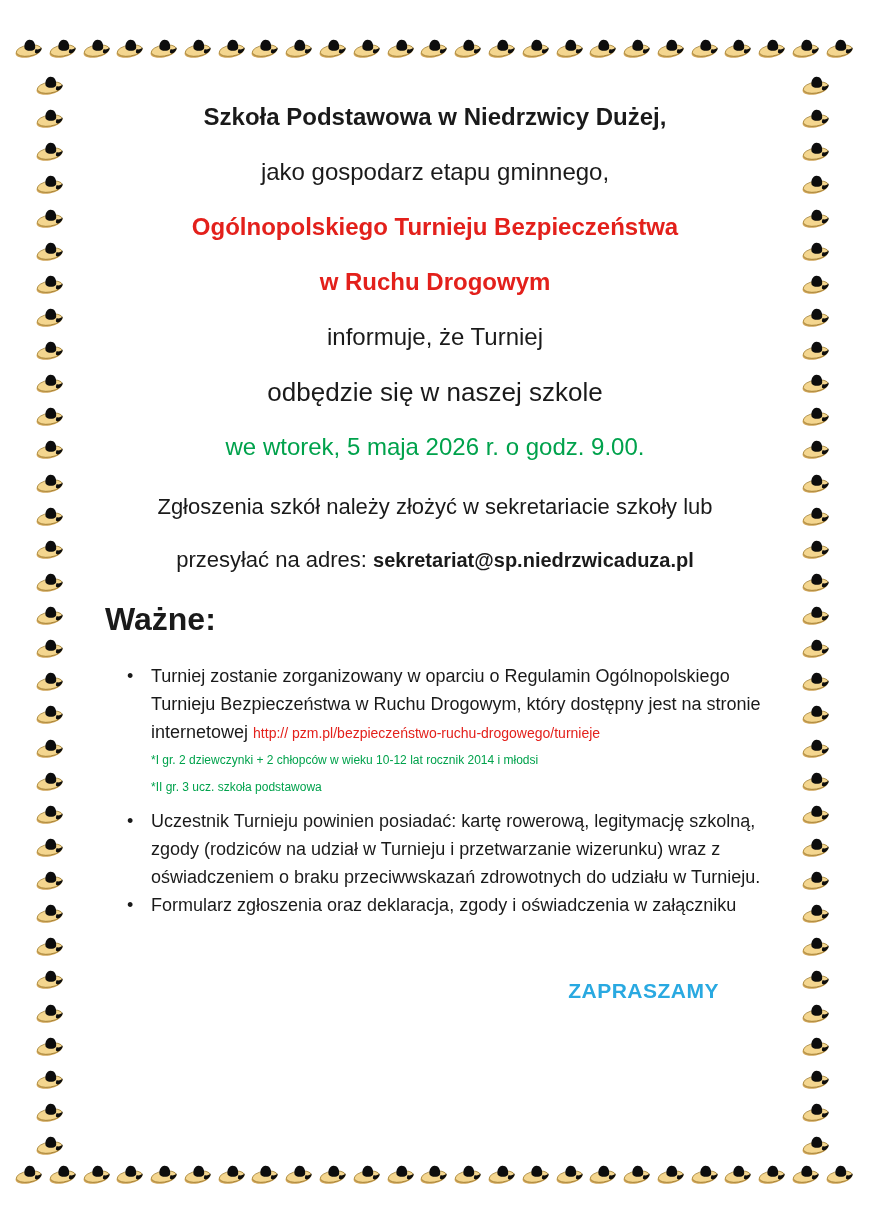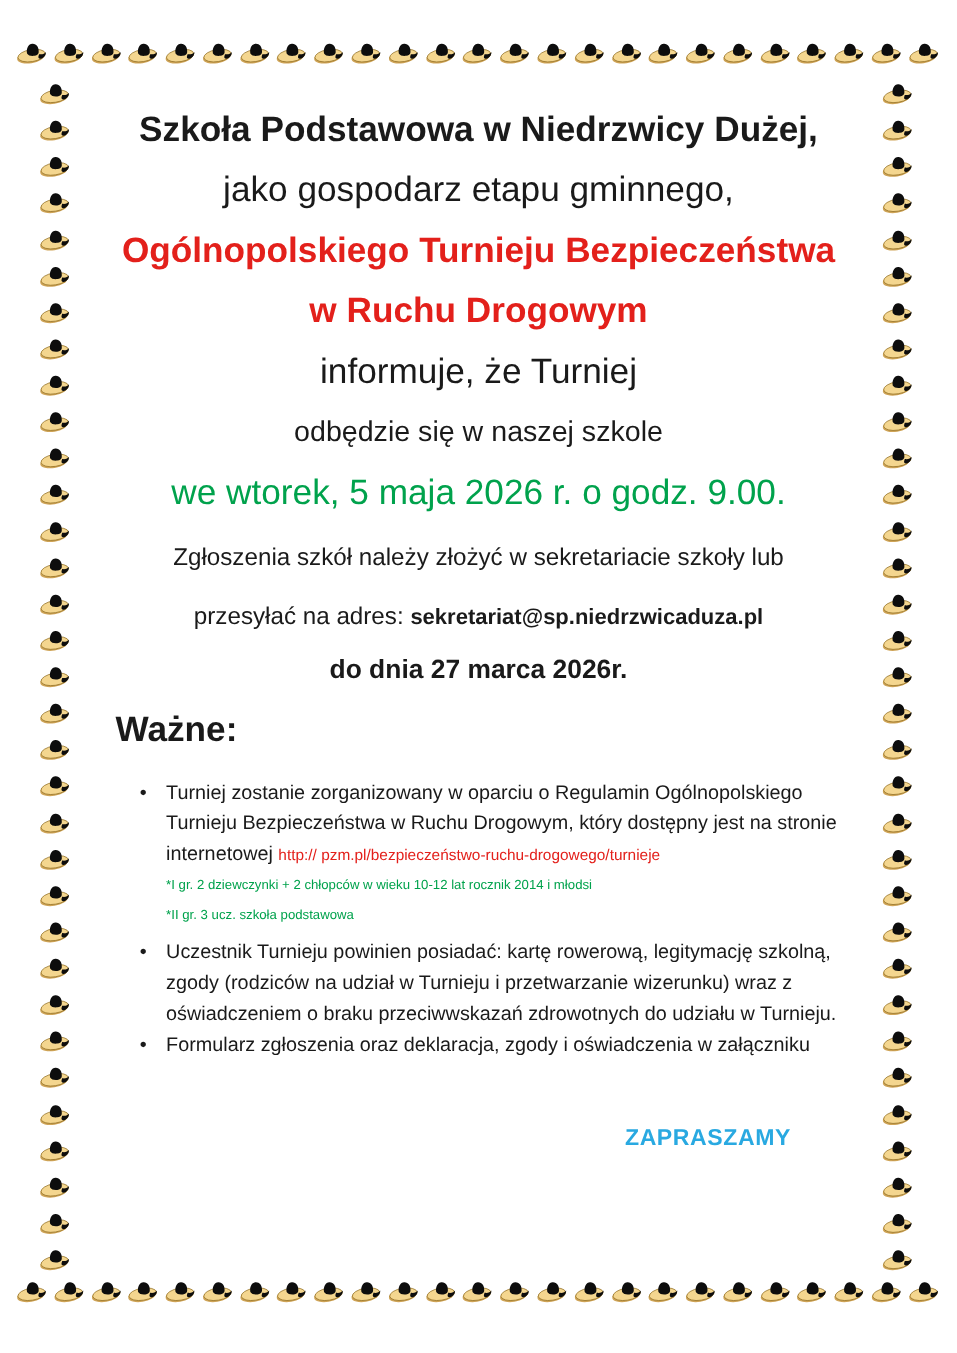--- a/index.html
+++ b/index.html
@@ -23,21 +23,21 @@
   .hat-row{position:absolute;left:14px;right:14px;height:24px;display:flex;justify-content:space-between;align-items:center;}
   .hat-row.top{top:36px;}
   .hat-row.bottom{top:1162px;}
   .hat-col{position:absolute;top:74px;height:1082px;width:32px;display:flex;flex-direction:column;justify-content:space-between;align-items:center;}
   .hat-col.left{left:34px;}
   .hat-col.right{left:800px;}
   .hat-wrap{display:inline-flex;width:31px;height:22px;}
   .hat{width:31px;height:22px;display:block;}
   
   .content{position:absolute;left:105px;top:0;width:660px;}
-  .h{font-size:32px;line-height:26px;margin:0 0 29px;text-align:center;font-weight:400;}
+  .h{font-size:24px;line-height:26px;margin:0 0 29px;text-align:center;font-weight:400;}
   .h.first{margin-top:104px;}
   .h.bold{font-weight:700;}
   .h.red{color:var(--red);font-weight:700;}
   .h.green{color:var(--green);font-weight:400;}
   .h.smaller{font-size:26px;}
   .sub{font-size:22px;line-height:36px;text-align:center;margin:17px;}
   .sub .email{font-weight:700;font-size:20px;}
   .deadline{font-size:24px;line-height:26px;font-weight:700;text-align:center;margin:16px 0 0;}
   .important-heading{font-size:32px;line-height:26px;font-weight:700;text-align:left;margin:28px 0 0;}
   .bullets{margin:30px 0 0;padding:0 0 0 22px;list-style:none;}
@@ -993,21 +993,20 @@
   <p class="h bold first">Szkoła Podstawowa w Niedrzwicy Dużej,</p>
   <p class="h">jako gospodarz etapu gminnego,</p>
   <p class="h red">Ogólnopolskiego Turnieju Bezpieczeństwa</p>
   <p class="h red">w Ruchu Drogowym</p>
   <p class="h">informuje, że Turniej</p>
   <p class="h smaller">odbędzie się w naszej szkole</p>
   <p class="h green">we wtorek, 5 maja 2026 r. o godz. 9.00.</p>
 
   <p class="sub">Zgłoszenia szkół należy złożyć w sekretariacie szkoły lub</p>
   <p class="sub"><span>przesyłać na adres:</span>&nbsp;<span class="email">sekretariat@sp.niedrzwicaduza.pl</span></p>
-  <p class="deadline">do dnia 27 marca 2026r.</p>
 
   <p class="important-heading">Ważne:</p>
 
   <ul class="bullets">
     <li class="bullet">
       <span class="dot">•</span>
       <span class="btext"><span>Turniej zostanie zorganizowany w oparciu o Regulamin Ogólnopolskiego Turnieju Bezpieczeństwa w Ruchu Drogowym, który dostępny jest na stronie internetowej </span><span class="inline-link">http:// pzm.pl/bezpieczeństwo-ruchu-drogowego/turnieje</span></span>
     </li>
   </ul>
   <p class="note">*I gr. 2 dziewczynki + 2 chłopców w wieku 10-12 lat rocznik 2014  i młodsi</p>

